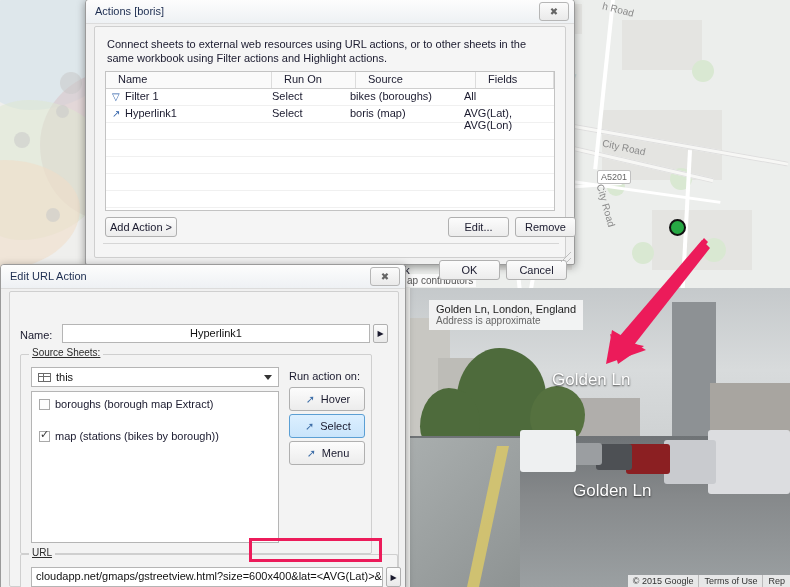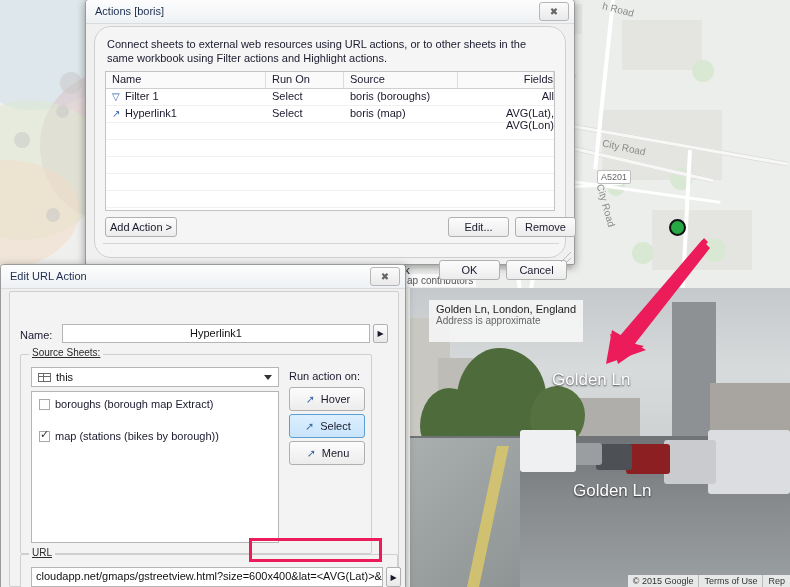--- a/index.html
+++ b/index.html
@@ -68,21 +68,21 @@
   .sv-chevron{
     position:absolute; width:0; height:0; z-index:4;
   }
   .sv-label{
     position:absolute; color:#fff; font-size:17px; z-index:5;
     text-shadow:0 1px 2px rgba(0,0,0,.75); white-space:nowrap;
     font-family:"Liberation Sans", sans-serif;
   }
   #sv-addr{
     position:absolute; left:429px; top:300px; z-index:8;
-    background:rgba(248,248,248,.86); padding:3px 7px 16px 7px;
+    background:rgba(248,248,248,.86); padding:3px 7px 4px 7px;
   }
   #sv-addr .a1{ font-size:11px; color:#222; display:block; }
   #sv-addr .a2{ font-size:10px; color:#666; display:block; }
   #gattrib{
     position:absolute; right:0; bottom:0; z-index:9;
     background:rgba(245,245,245,.85); font-size:9px; color:#333;
     display:flex;
   }
   #gattrib span{ padding:1px 5px; border-left:1px solid #bbb; }
   #gattrib span:first-child{ border-left:none; }
@@ -121,25 +121,25 @@
   .group-white{ background:#fafafa; }
   .legend{
     position:absolute; background:#f0f0f0; padding:0 3px; font-size:10px; color:#2b2b2b;text-decoration:underline;
   }
   .desc{ position:absolute; font-size:11px; color:#1a1a2e; line-height:14px; }
 
   
   .tbl{ position:absolute; background:#fff; border:1px solid #c3c3c3; overflow:hidden; }
   .tbl .hdr{ display:flex; height:17px; background:#fafafa; border-bottom:1px solid #cfcfcf;}
   .tbl .hdr div{ font-size:11px; color:#1a1a2e; padding:1px 0 0 6px;
-    border-right:1px solid #dcdcdc; }
+    border-right:1px solid #dcdcdc;margin-left:6px; }
   .tbl .row{ display:flex; height:17px; border-bottom:1px solid #f0f0f0; }
   .tbl .row div{ font-size:11px; color:#1a1a2e; padding:1px 0 0 6px; }
   .tbl .row.empty{ height:17px; }
-  .c-name{ width:160px; } .c-run{ width:78px; } .c-src{ width:114px; } .c-fld{ flex:1;text-align:right; }
+  .c-name{ width:160px; } .c-run{ width:78px; } .c-src{ width:114px; } .c-fld{ flex:1; }
   .rowicon{ display:inline-block; width:13px; color:#2d5fa8; font-size:10px; }
 
   .btn{
     position:absolute; background:linear-gradient(#fcfcfc,#ececec);
     border:1px solid #b0b0b0; border-radius:3px;
     font-size:11px; color:#1a1a2e; display:flex; align-items:center;
     justify-content:center; cursor:pointer; font-family:"Liberation Sans", sans-serif;
   }
   .btn.sel{ background:linear-gradient(#dcefff,#c9e4fb); border-color:#5b9fd4; }
 
@@ -327,34 +327,34 @@
     <polygon points="46,126 52,92 86,112" fill="#ec1b5a"></polygon>
   </g>
 </svg>
 
 <div class="dlg" style="left:85px;top:-1px;width:490px;height:266px;">
   <div class="titlebar">
     <div class="title">Actions [boris]</div>
     <div class="closebtn">✖</div>
   </div>
   <div class="body">
-    <div class="group" style="left:8px;top:2px;width:472px;height:232px;border-radius:17px;">
+    <div class="group" style="left:8px;top:2px;width:472px;height:232px;">
       <div class="desc" style="left:12px;top:10px;width:446px;">Connect sheets to external web resources using URL actions, or to other sheets in the same workbook using Filter actions and Highlight actions.</div>
 
       <div class="tbl" style="left:10px;top:44px;width:450px;height:140px;">
         <div class="hdr">
           <div class="c-name">Name</div>
           <div class="c-run">Run On</div>
           <div class="c-src">Source</div>
           <div class="c-fld">Fields</div>
         </div>
         <div class="row">
           <div class="c-name"><span class="rowicon">▽</span><span>Filter 1</span></div>
           <div class="c-run">Select</div>
-          <div class="c-src">boris (boroughs)</div>
+          <div class="c-src">bikes (boroughs)</div>
           <div class="c-fld">All</div>
         </div>
         <div class="row">
           <div class="c-name"><span class="rowicon">↗</span><span>Hyperlink1</span></div>
           <div class="c-run">Select</div>
           <div class="c-src">boris (map)</div>
           <div class="c-fld">AVG(Lat), AVG(Lon)</div>
         </div>
         <div class="row empty">
             <div class="c-name"></div>

